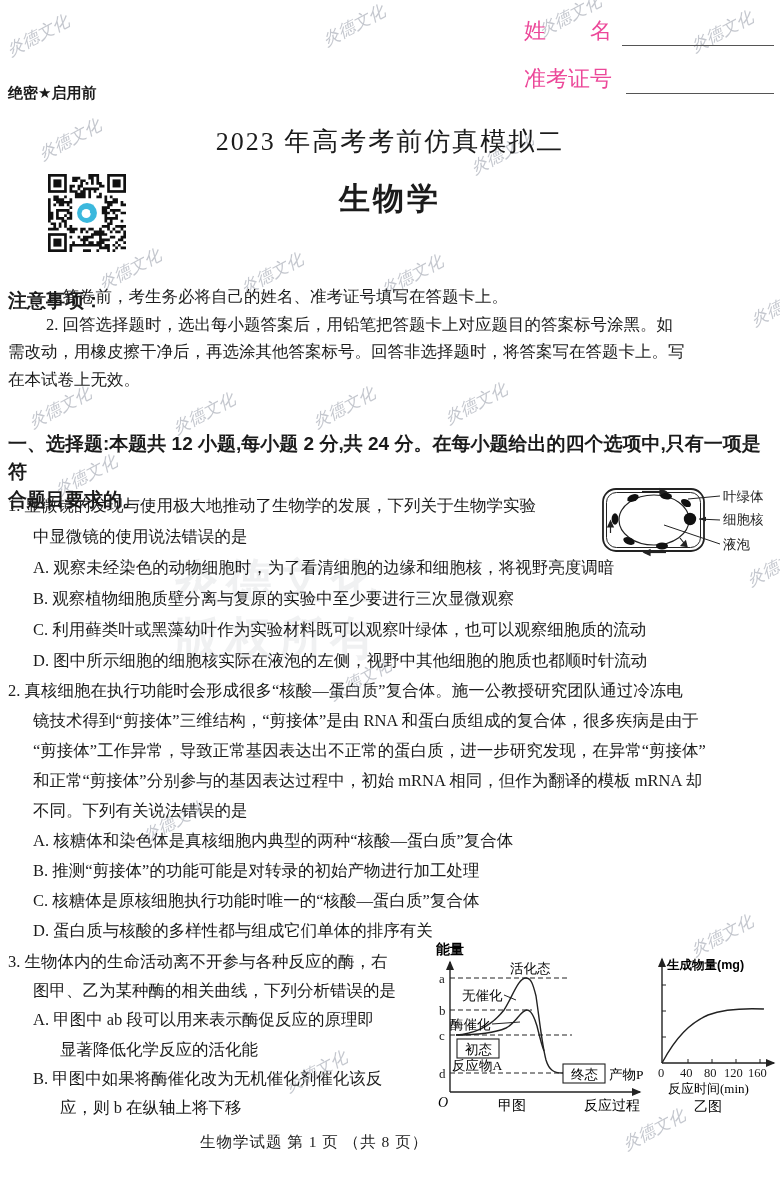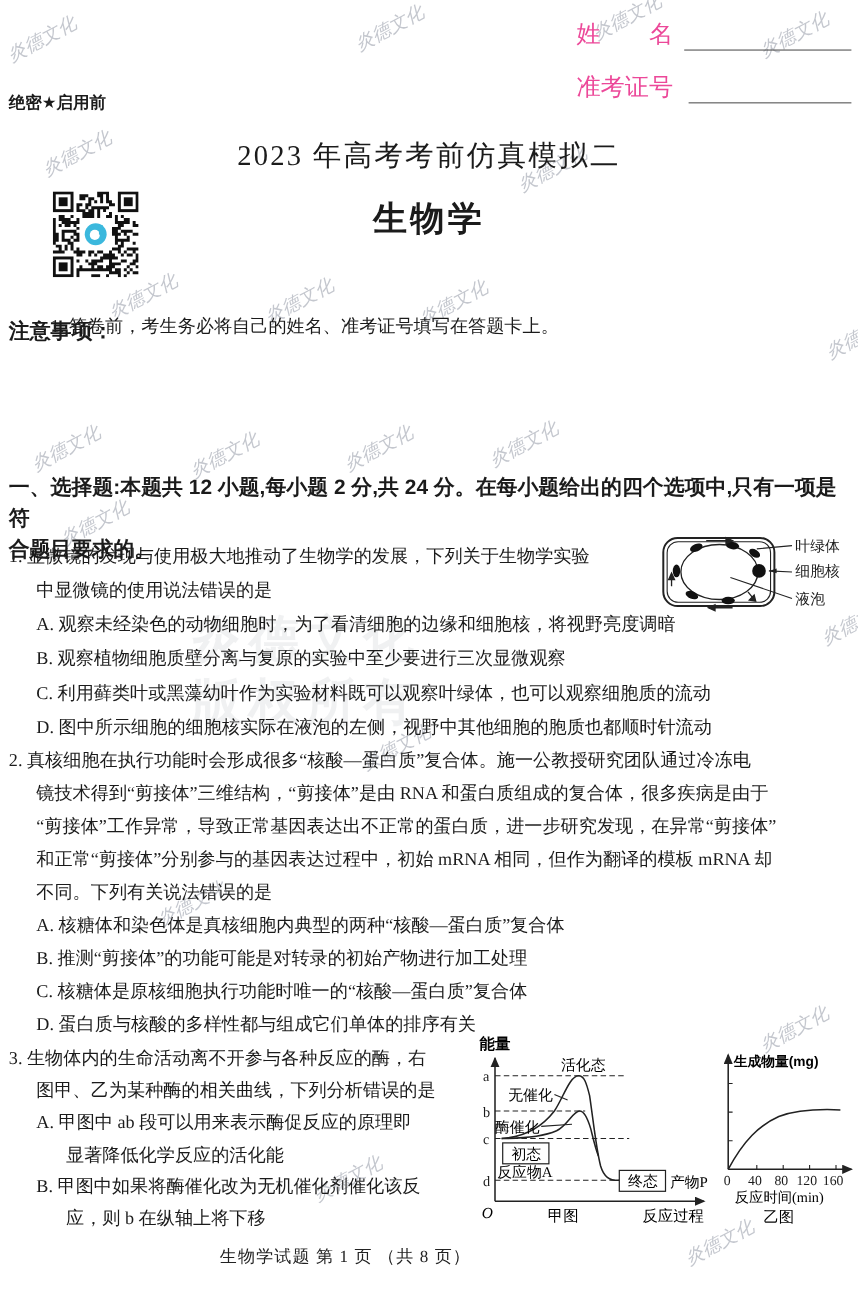--- a/index.html
+++ b/index.html
@@ -118,20 +118,23 @@
     <rect x="9.6" y="9.6" width="9.8" height="9.8" rx="2.2" fill="#fff"></rect>
     <circle cx="14.5" cy="14.5" r="3.7" fill="#3bb8dd"></circle>
     <circle cx="14.2" cy="14.7" r="1.7" fill="#fff"></circle>
     <rect x="15.6" y="11.4" width="1.3" height="3.2" fill="#3bb8dd"></rect>
   </g>
 </svg>
 
 <div class="blk notice-h sans bold">注意事项：</div>
 <div class="blk notice-items">
   <p class="preline n1">1. 答卷前，考生务必将自己的姓名、准考证号填写在答题卡上。</p>
+  <p class="preline n1">2. 回答选择题时，选出每小题答案后，用铅笔把答题卡上对应题目的答案标号涂黑。如
+需改动，用橡皮擦干净后，再选涂其他答案标号。回答非选择题时，将答案写在答题卡上。写
+在本试卷上无效。</p>
 </div>
 
 <div class="blk sec-h sans bold preline">一、选择题:本题共 12 小题,每小题 2 分,共 24 分。在每小题给出的四个选项中,只有一项是符
 合题目要求的。</div>
 
 <div class="blk q" id="q1">
   <div class="stem preline">1. 显微镜的发现与使用极大地推动了生物学的发展，下列关于生物学实验
 中显微镜的使用说法错误的是</div>
   <div class="opt preline">A. 观察未经染色的动物细胞时，为了看清细胞的边缘和细胞核，将视野亮度调暗</div>
   <div class="opt preline">B. 观察植物细胞质壁分离与复原的实验中至少要进行三次显微观察</div>

